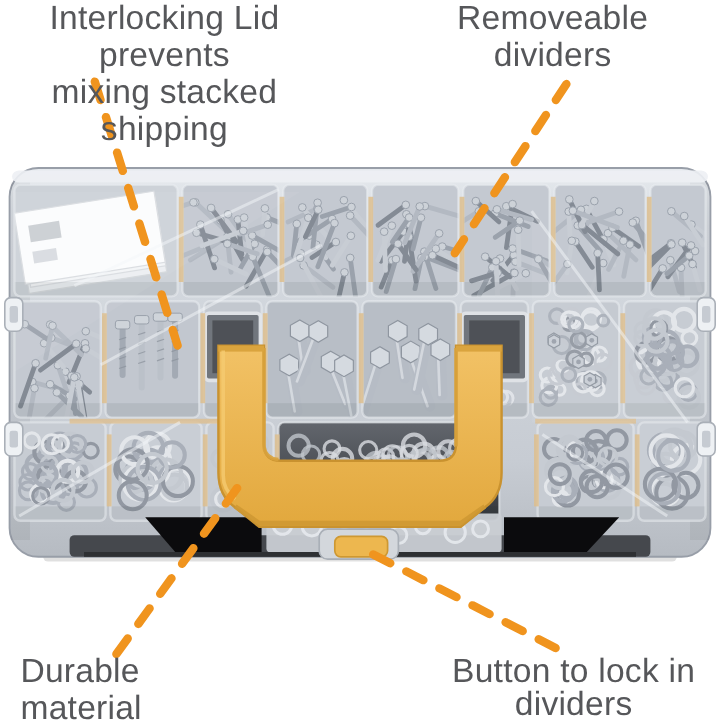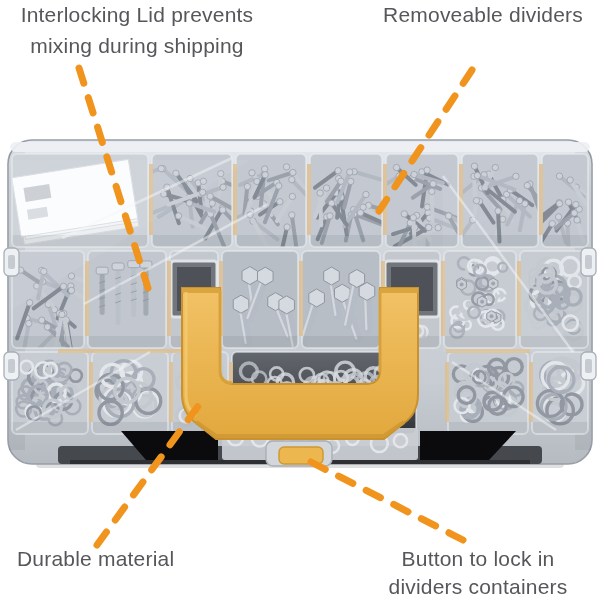--- a/index.html
+++ b/index.html
@@ -2,21 +2,21 @@
 <html><head>
 <meta charset="utf-8">
 <style>
   html,body{margin:0;padding:0;background:#ffffff;}
   .stage{
     position:relative;width:600px;height:600px;background:#ffffff;
     overflow:hidden;font-family:"Liberation Sans",sans-serif;
   }
   #scene{position:absolute;left:0;top:0;width:600px;height:600px;}
   .ann{
-    position:absolute;color:#56575A;font-size:21px;line-height:31px;
+    position:absolute;color:#56575A;font-size:28px;line-height:31px;
     letter-spacing:.2px;text-align:center;font-weight:400;
   }
   .ann.tl{left:8px;top:-1px;width:258px;}
   .ann.tr{left:338px;top:-1px;width:245px;}
   .ann.bl{left:17px;top:543px;width:190px;text-align:left;}
   .ann.br{left:368px;top:545px;width:220px;line-height:28px;}
 </style>
 </head>
 <body>
 
@@ -912,24 +912,24 @@
       <g>
         <line x1="79" y1="68" x2="148" y2="288" stroke="#F0941E" stroke-width="7" stroke-linecap="round" stroke-dasharray="16 15"></line>
         <line x1="472" y1="70" x2="379" y2="211" stroke="#F0941E" stroke-width="7" stroke-linecap="round" stroke-dasharray="16 15"></line>
         <line x1="97" y1="545" x2="204" y2="398" stroke="#F0941E" stroke-width="7" stroke-linecap="round" stroke-dasharray="16 15"></line>
         <line x1="311" y1="462" x2="463" y2="540" stroke="#F0941E" stroke-width="7" stroke-linecap="round" stroke-dasharray="16 15"></line>
       </g>
     </svg>
 
   <div class="ann tl" style="color: rgb(86, 87, 90);">
     <div>Interlocking Lid prevents</div>
-    <div>mixing during shipping</div>
+    <div>mixing stacked shipping</div>
   </div>
 
-  <div class="ann tr" style="color: rgb(86, 87, 90); text-align: right;">
+  <div class="ann tr" style="color: rgb(86, 87, 90);">
     <div>Removeable dividers</div>
   </div>
 
   <div class="ann bl" style="color: rgb(86, 87, 90);">
     <div>Durable material</div>
   </div>
 
   <div class="ann br" style="color: rgb(86, 87, 90);">
     <div>Button to lock in</div>
     <div>dividers containers</div>

